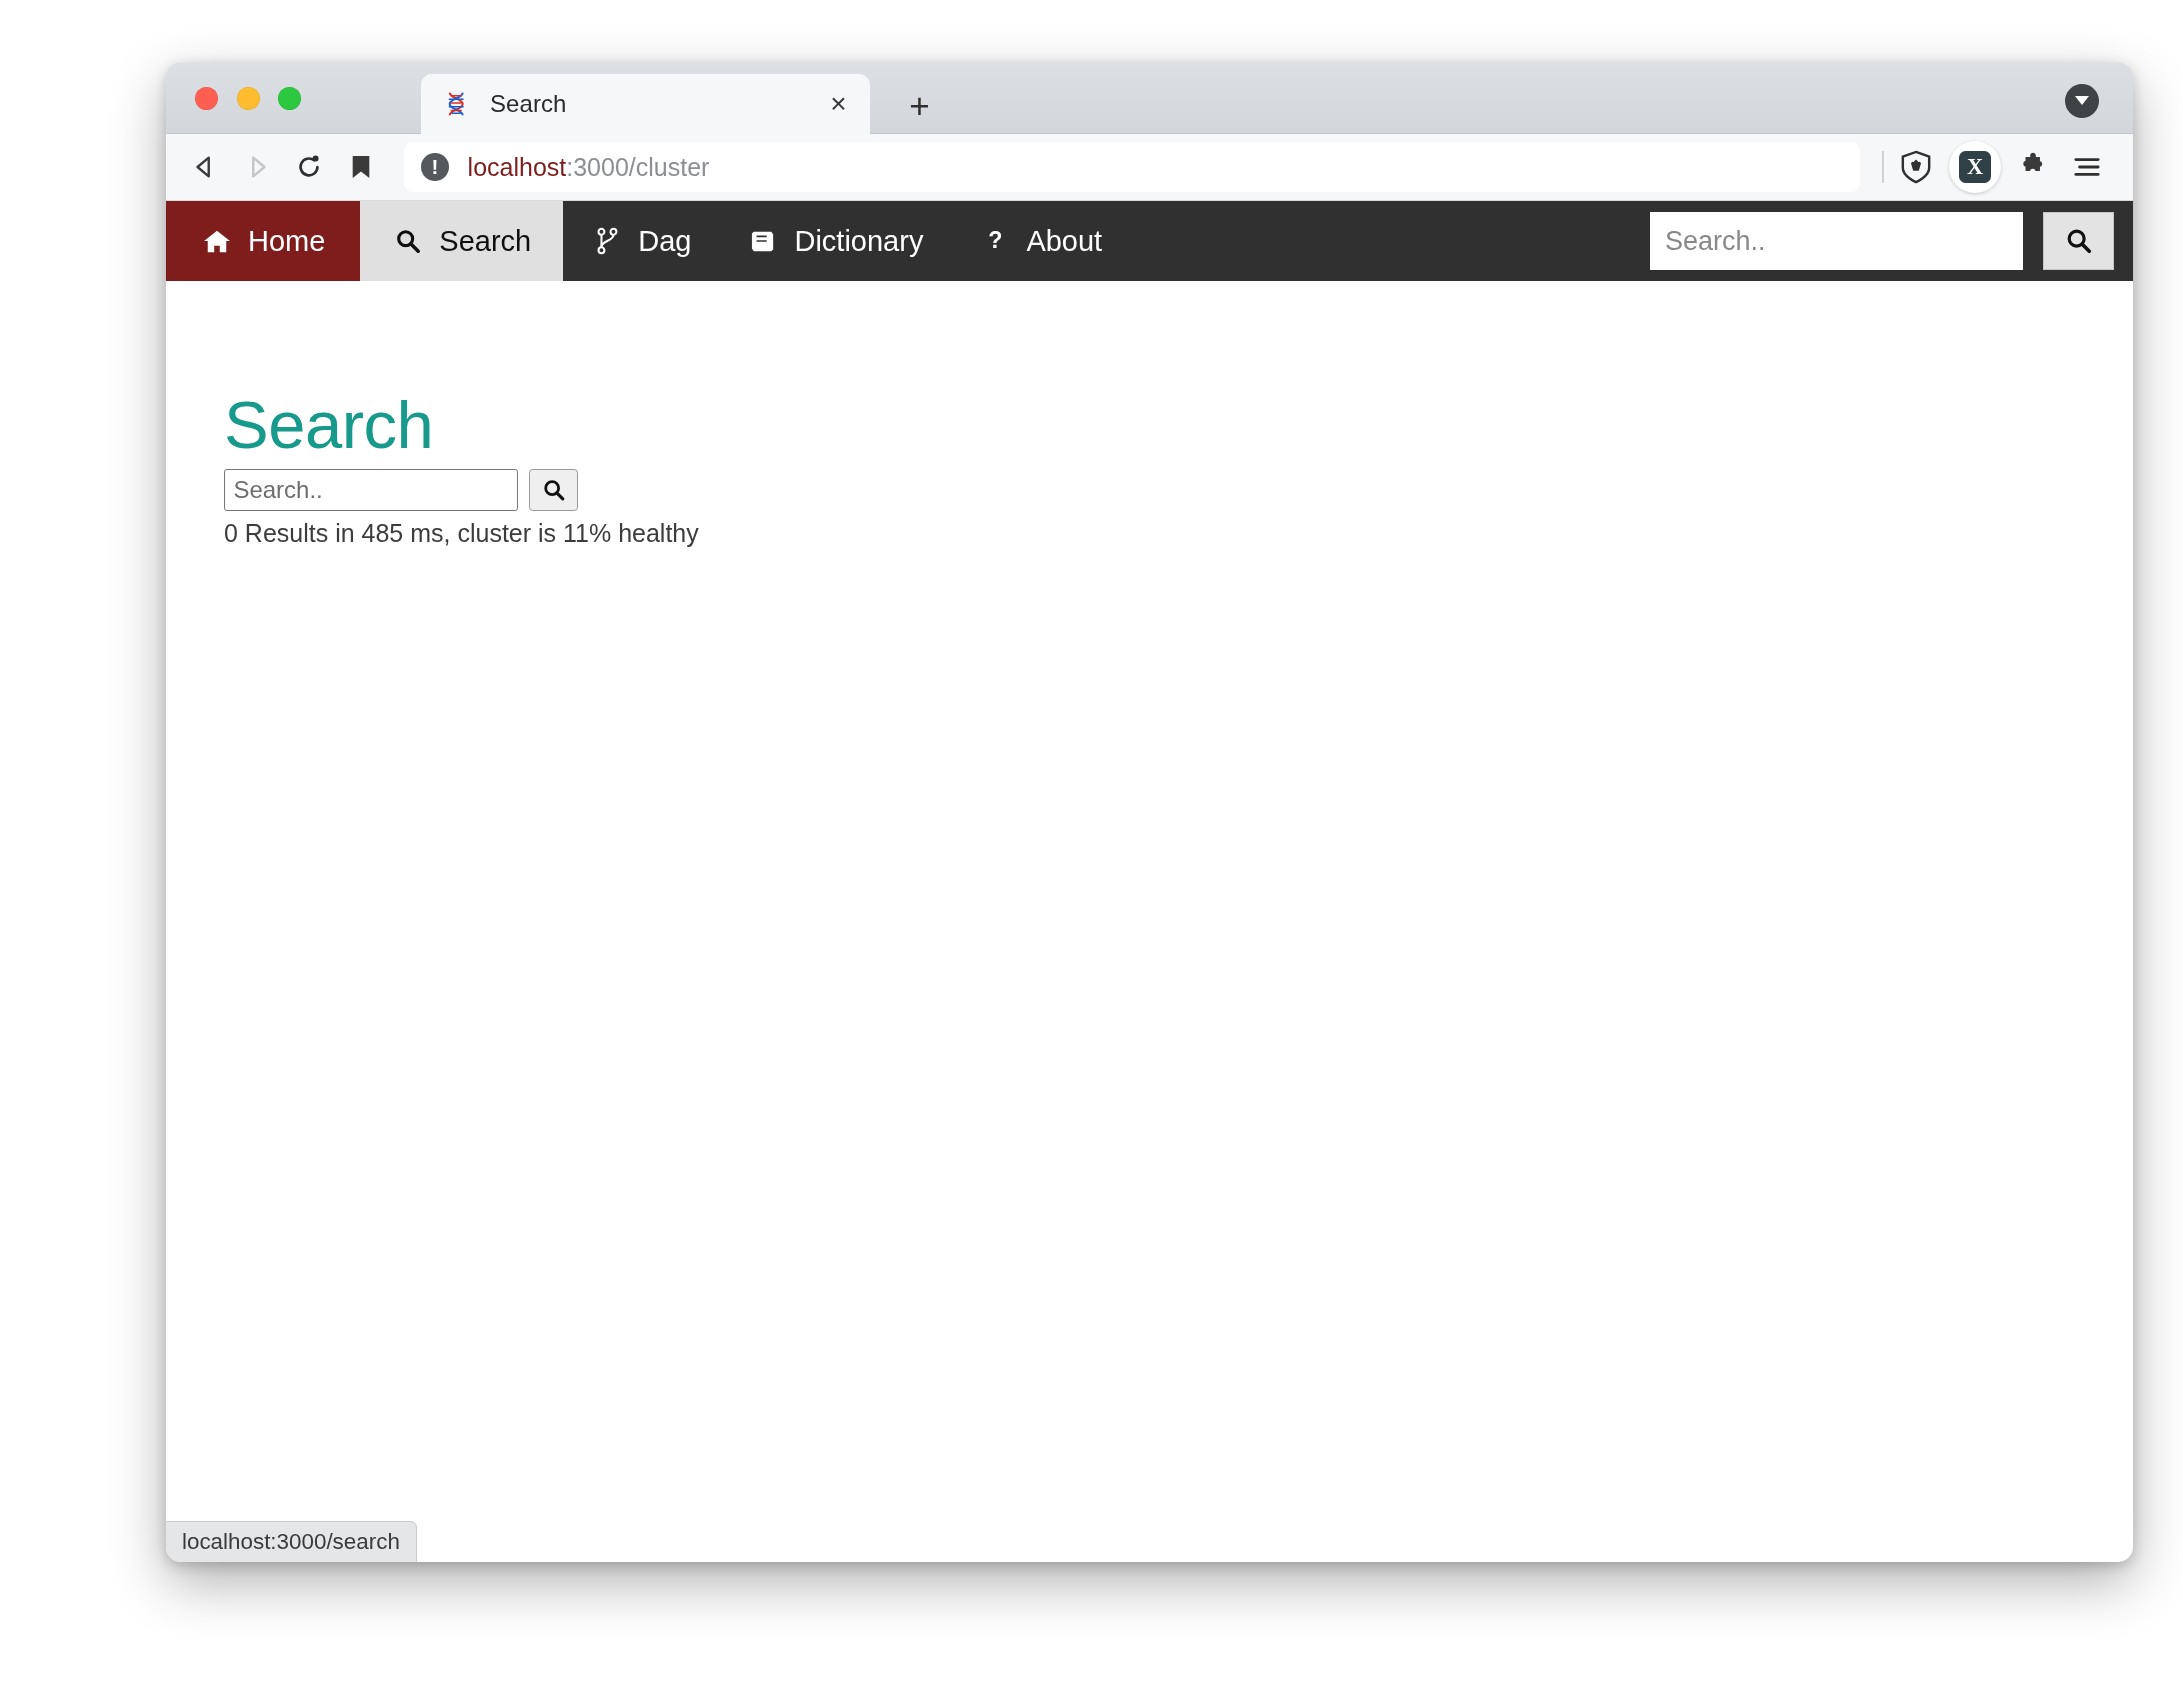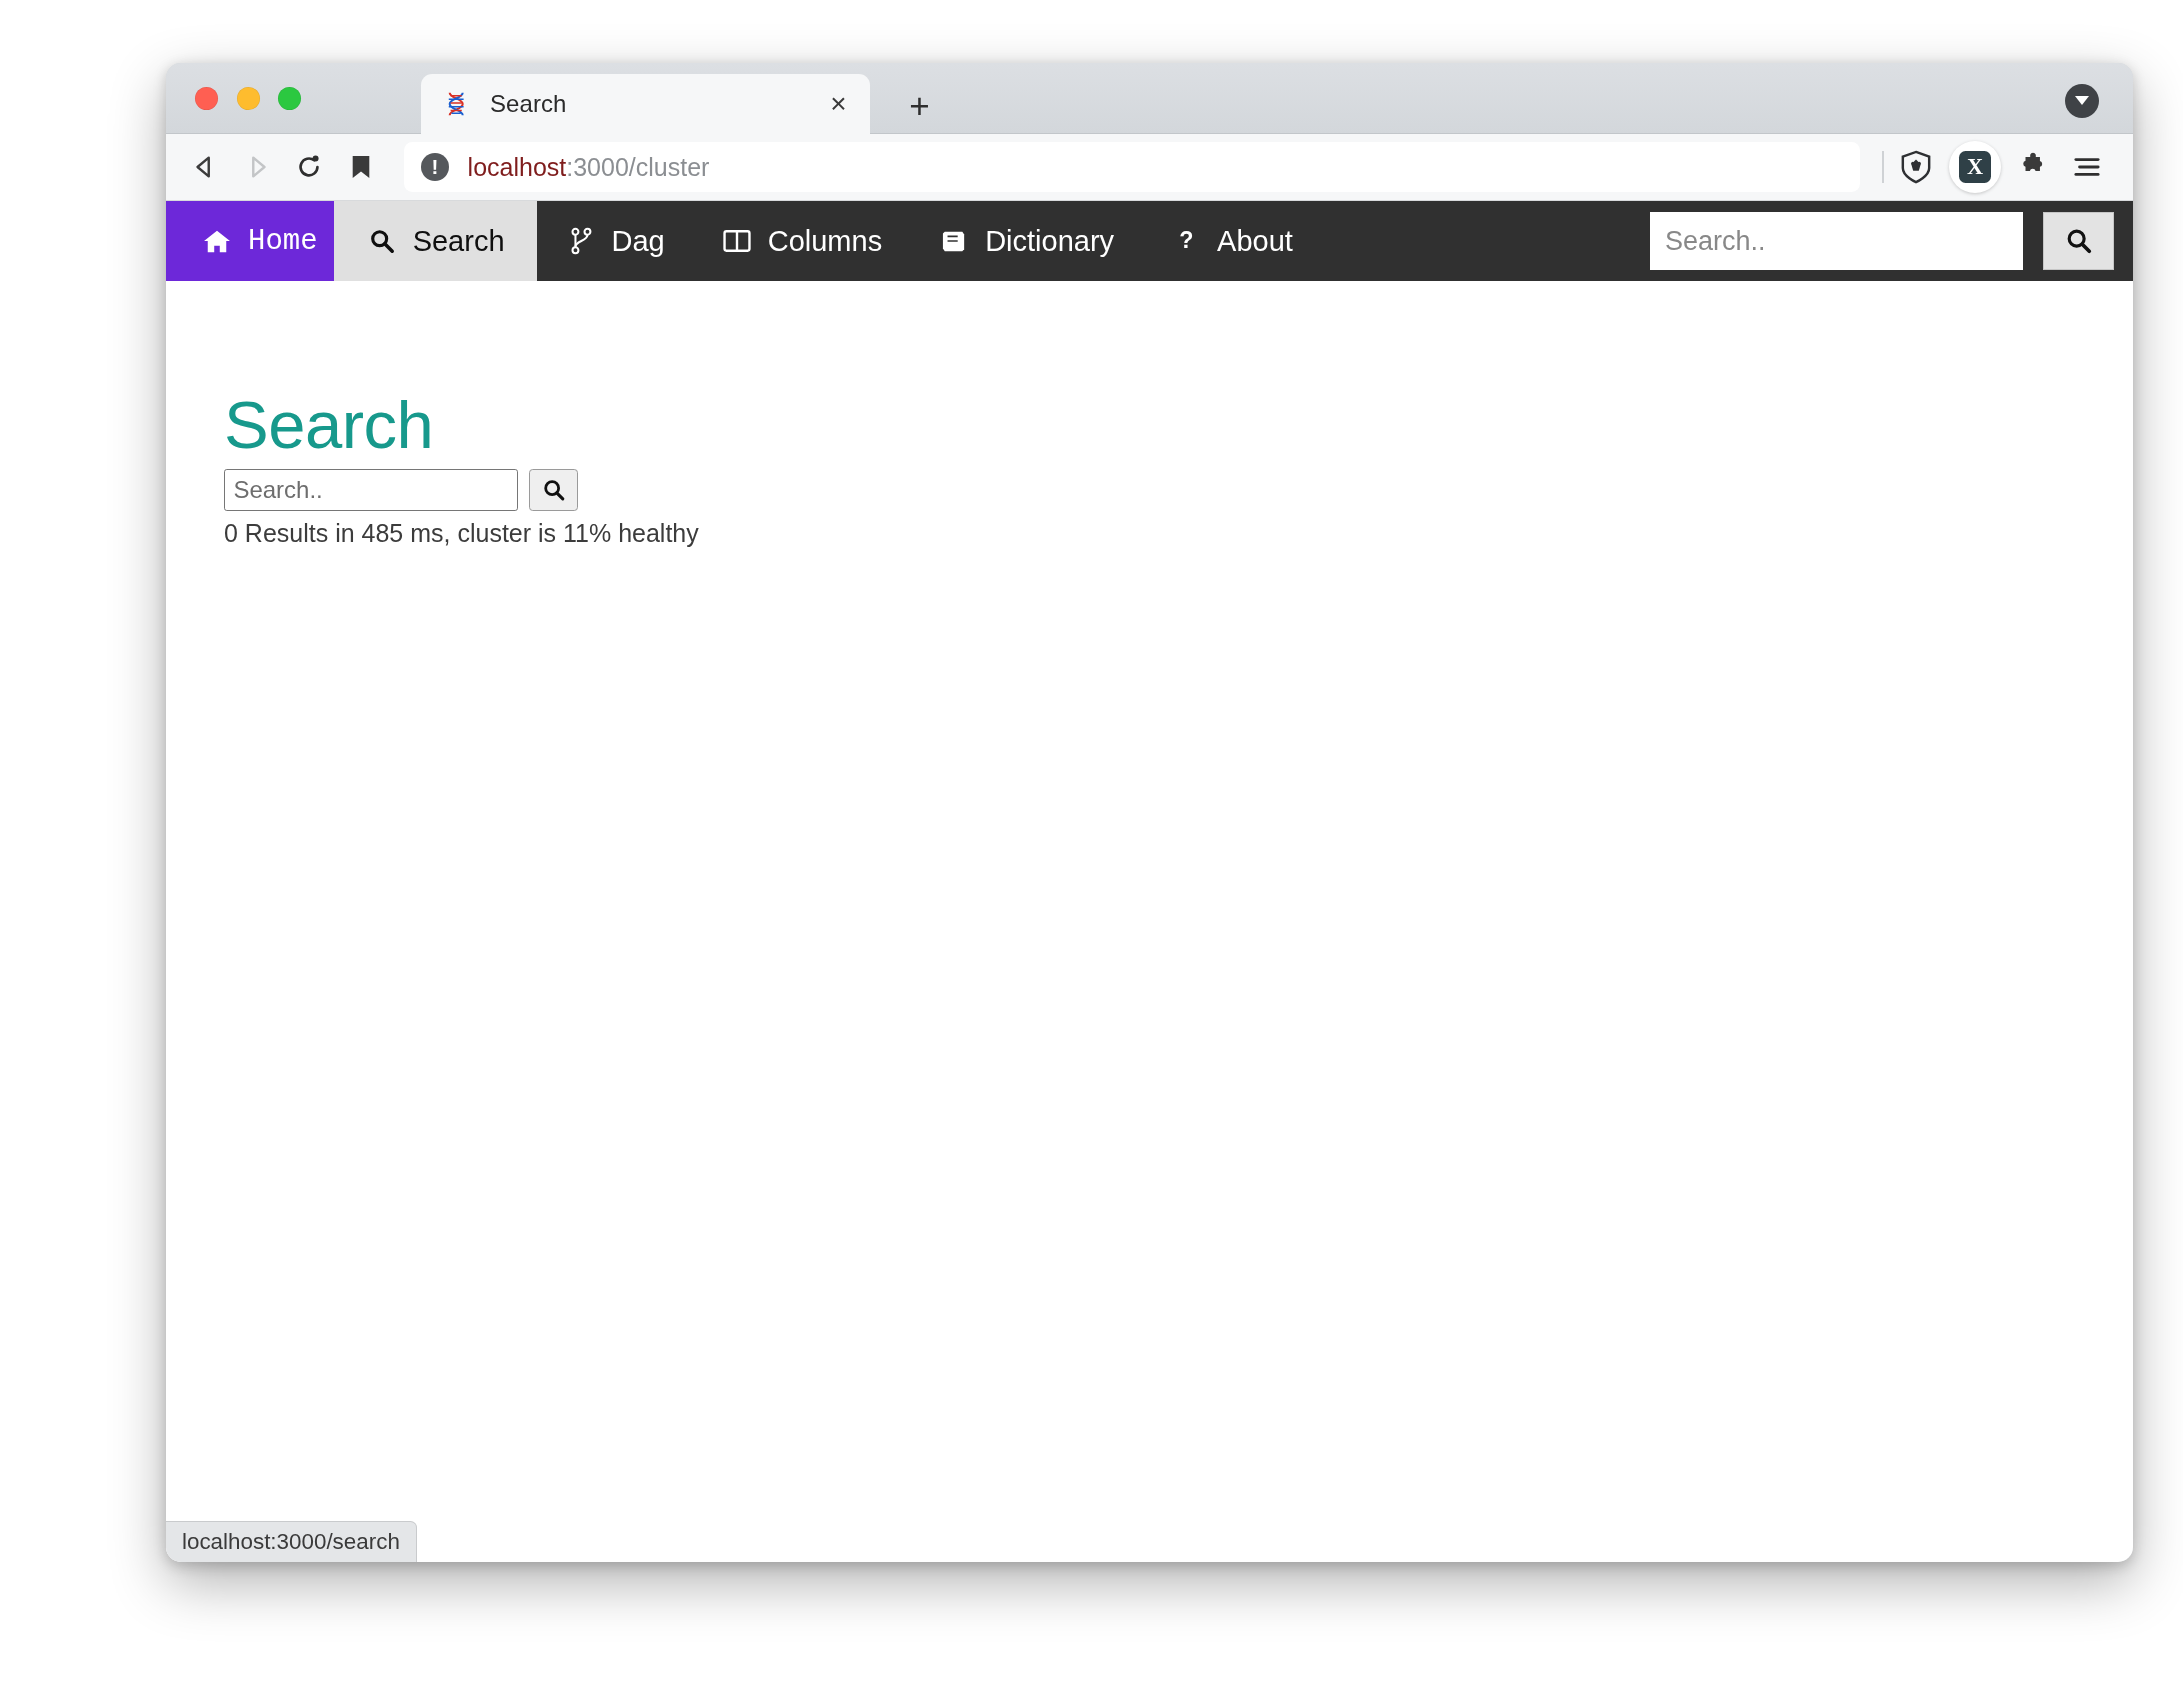--- a/index.html
+++ b/index.html
@@ -182,21 +182,21 @@
   }
   .nav-item {
     display: flex;
     align-items: center;
     gap: 15px;
     padding: 0 28px;
     color: #ffffff;
     font-size: 29px;
     white-space: nowrap;
   }
-  .nav-item.home   { background: #6d28d9; padding-left: 35px; padding-right: 16px; font-family: Liberation Mono, monospace; }
+  .nav-item.home   { background: #7f1d1d; padding-left: 35px; padding-right: 35px; }
   .nav-item.active { background: #e0e0e0; color: #0f0f0f; padding-left: 32px; padding-right: 32px; }
   .nav-icon { display: flex; align-items: center; justify-content: center; width: 32px; }
   #navbar-search-wrap {
     margin-left: auto;
     display: flex; align-items: center;
     padding-right: 18.6px;
     gap: 0px;
   }
   #navbar-search-input {
     width: 373px; height: 58px;
@@ -402,29 +402,20 @@
               <circle cx="20" cy="5" r="3.2" fill="none" stroke="#fff" stroke-width="2.2"></circle>
               <circle cx="7" cy="25" r="3.2" fill="none" stroke="#fff" stroke-width="2.2"></circle>
               <line x1="7" y1="8.5" x2="7" y2="21.5" stroke="#fff" stroke-width="2.2"></line>
               <path d="M20 8.5 C20 15, 7 15, 7 21" fill="none" stroke="#fff" stroke-width="2.2"></path>
             </svg>
           </span>
           <span>Dag</span>
         </div>
 
 
-        <div class="nav-item">
-          <span class="nav-icon">
-            <svg width="28" height="24" viewBox="0 0 30 26">
-              <rect x="1.5" y="2.5" width="27" height="21" rx="2" fill="none" stroke="#fff" stroke-width="2.6"></rect>
-              <line x1="15" y1="2.5" x2="15" y2="23.5" stroke="#fff" stroke-width="2.6"></line>
-            </svg>
-          </span>
-          <span>Columns</span>
-        </div>
 
         <div class="nav-item">
           <span class="nav-icon">
             <svg width="28" height="24" viewBox="0 0 30 26">
               <path d="M5 3 H24 L26 6 V22 L24 24 H5 L3 21 V5 Z" fill="#ffffff"></path>
               <line x1="8" y1="8" x2="19" y2="8" stroke="#303030" stroke-width="1.8"></line>
               <line x1="8" y1="13" x2="19" y2="13" stroke="#303030" stroke-width="1.8"></line>
             </svg>
           </span>
           <span>Dictionary</span>

